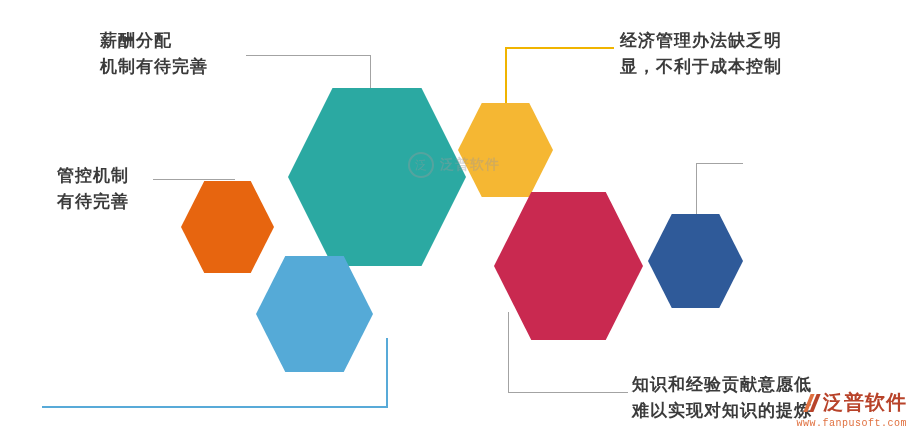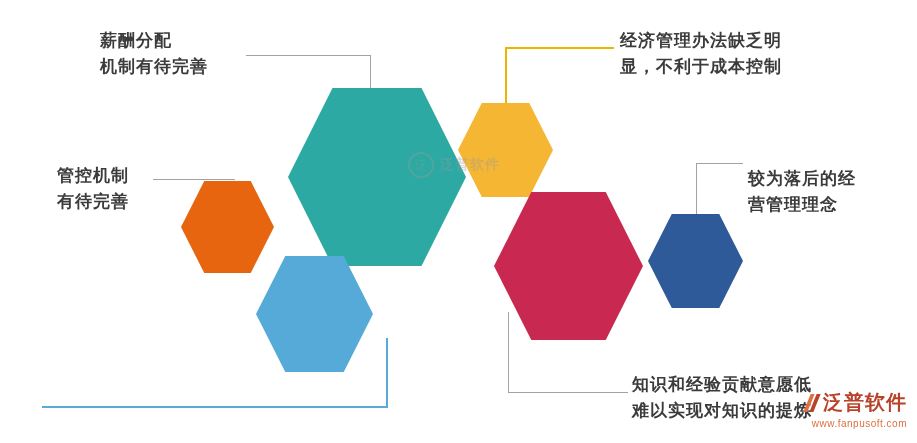--- a/index.html
+++ b/index.html
@@ -97,21 +97,21 @@
     content: "";
     position: absolute;
     top: 0;
     width: 4px; height: 18px;
     background: #e0703f;
     transform: skewX(-22deg);
   }
   .wm-slash::before { left: 2px; }
   .wm-slash::after  { left: 8px; background: #b8432a; }
   .wm-brand { color: #b8432a; font-size: 20px; font-weight: bold; letter-spacing: 1px; }
-  .wm-url   { color: #e0703f; font-size: 10px; margin-top: 2px; letter-spacing: 0.5px; }
+  .wm-url   { color: #e0703f; font-size: 10px; margin-top: 2px; letter-spacing: 0.5px; font-family: Liberation Mono, monospace; }
 </style>
 </head>
 <body>
 
 <div class="canvas">
 
   <div class="line line-gray ln-salary-h"></div>
   <div class="line line-gray ln-salary-v"></div>
   <div class="line line-gray ln-control-h"></div>
   <div class="line line-yellow ln-econ-h"></div>
@@ -129,22 +129,20 @@
   <div class="hex hex-yellow" style="background: rgb(245, 183, 51);"></div>
   <div class="hex hex-crimson" style="background: rgb(201, 41, 80);"></div>
   <div class="hex hex-darkblue" style="background: rgb(47, 90, 153);"></div>
 
   <div class="label label-salary">薪酬分配
 机制有待完善</div>
   <div class="label label-economic">经济管理办法缺乏明
 显，不利于成本控制</div>
   <div class="label label-control">管控机制
 有待完善</div>
-  <div class="label label-backward">较为落后的经
-营管理理念</div>
   <div class="label label-knowledge">知识和经验贡献意愿低
 难以实现对知识的提炼</div>
 
   <div class="wm-center">
     <div class="wm-ring">泛</div>
     <div class="wm-center-text">泛普软件</div>
   </div>
 
   <div class="wm-footer">
     <div class="wm-footer-row">

